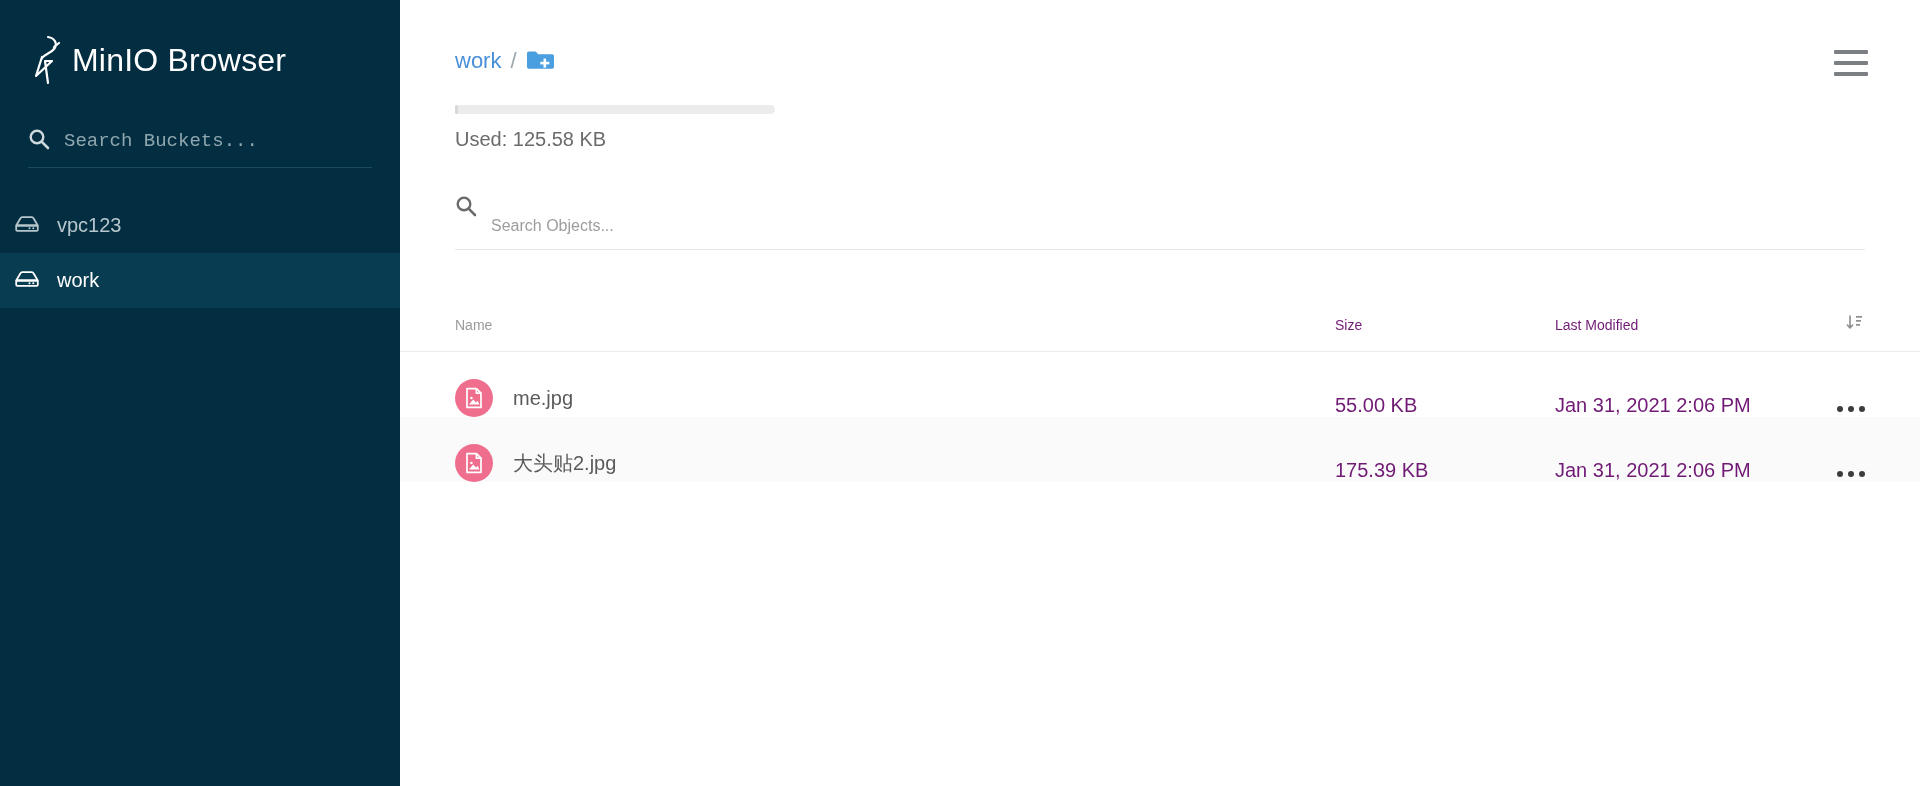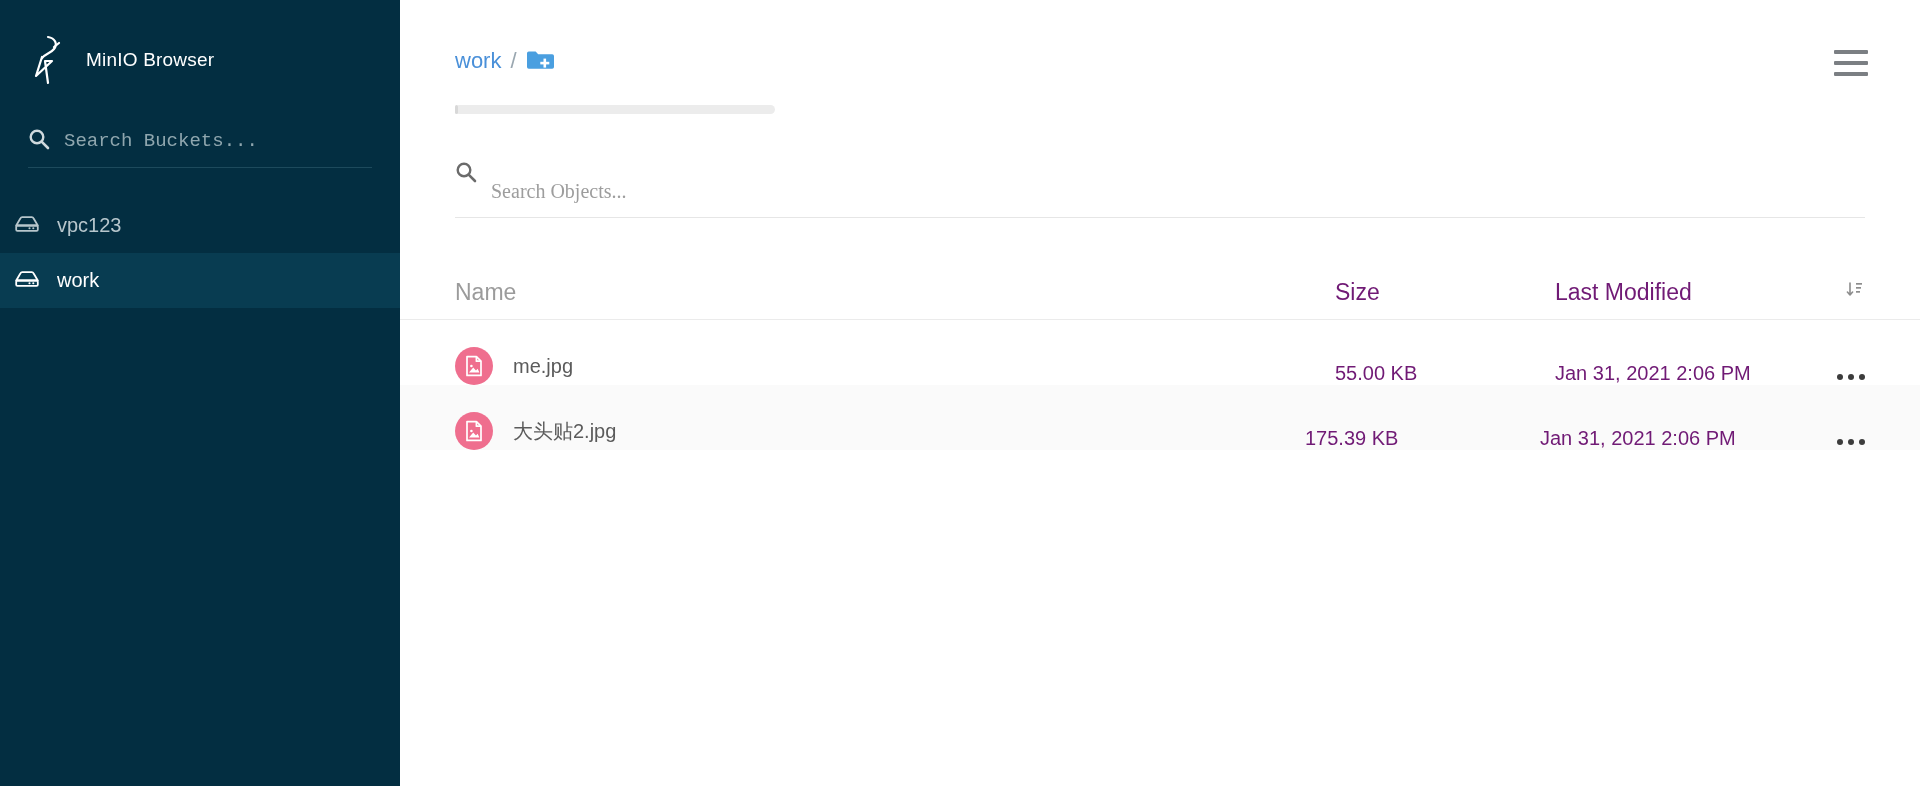--- a/index.html
+++ b/index.html
@@ -19,23 +19,22 @@
     position: relative;
   }
   .brand {
     display: flex; align-items: center;
     padding: 24px 0 0 28px;
     height: 96px;
   }
   .brand-logo { width: 44px; height: 52px; flex: 0 0 44px; }
   .brand-title {
     color: #ffffff;
-    font-size: 19px;
+    font-size: 32px;
     letter-spacing: .2px;
-    margin-left: 14px;
     font-weight: 400;
     white-space: nowrap;
   }
   .bucket-search {
     margin: 32px 28px 0 28px;
     border-bottom: 1px solid #1d4a5c;
     display: flex; align-items: center;
     padding-bottom: 13px;
   }
   .bucket-search .mag { flex: 0 0 22px; margin-right: 14px; }
@@ -93,46 +92,46 @@
   .usage-text { font-size: 20px; color: #6b6b6b; }
 
   .obj-search {
     margin: 30px 55px 0 55px;
     border-bottom: 1px solid #e6e6e6;
     display: flex; align-items: center; padding-bottom: 14px;
   }
   .obj-search .mag { flex: 0 0 22px; margin-right: 14px; }
   .obj-search input {
     background: transparent; border: 0; outline: none;
-    font-size: 20px; color: #4b4b4b;
-    font-family: Liberation Serif, serif; width: 620px; margin-top: 36px;
+    font-size: 16px; color: #4b4b4b;
+    font-family: Liberation Sans, sans-serif; width: 620px; margin-top: 36px;
   }
   .obj-search input::placeholder { color: #9d9d9d; }
 
   
   .table { margin-top: 48px; }
   .thead {
     display: flex; align-items: center;
     height: 54px; padding: 0 55px 0 55px;
     border-bottom: 1px solid #ebebeb;
-    color: #9b9b9b; font-size: 23px;
+    color: #9b9b9b; font-size: 14px;
   }
   .col-name { flex: 1 1 auto; }
   .col-size { flex: 0 0 220px; }
   .col-mod  { flex: 0 0 230px; }
   .col-act  { flex: 0 0 80px; text-align: right; }
   .sort-icon { display: inline-block; }
 
   .trow {
     display: flex; align-items: flex-end;
     height: 65px; padding: 0 55px 0 55px;
     font-size: 20px; color: #636363;
     position: relative;
   }
-  .trow.alt { background: #fafafa; gap: 15px; }
+  .trow.alt { background: #fafafa; }
   .trow .col-name { display: flex; align-items: center; }
   .file-badge {
     width: 38px; height: 38px; border-radius: 50%;
     background: #ef6e8e; flex: 0 0 38px;
     display: flex; align-items: center; justify-content: center;
     margin-right: 20px;
   }
   .fname { color: #5b5b5b; }
   .col-size, .col-mod { color: #701a75; }
   .dots {
@@ -221,20 +220,21 @@
         <span></span>
           <span></span>
           <span></span>
       </div>
     </div>
 
     <div class="usage-wrap">
       <div class="usage-bar">
         <div class="fill"></div>
       </div>
+      <div class="usage-text">Used: 125.58 KB</div>
     </div>
 
     <div class="obj-search">
       <span class="mag">
         <svg viewBox="0 0 22 22" width="22" height="22" aria-hidden="true">
           <circle cx="9" cy="9" r="6.3" fill="none" stroke="#6b6b6b" stroke-width="2.4"></circle>
           <line x1="13.6" y1="13.6" x2="20" y2="20" stroke="#6b6b6b" stroke-width="2.6" stroke-linecap="round"></line>
         </svg>
       </span>
       <input type="text" placeholder="Search Objects..." style="">

